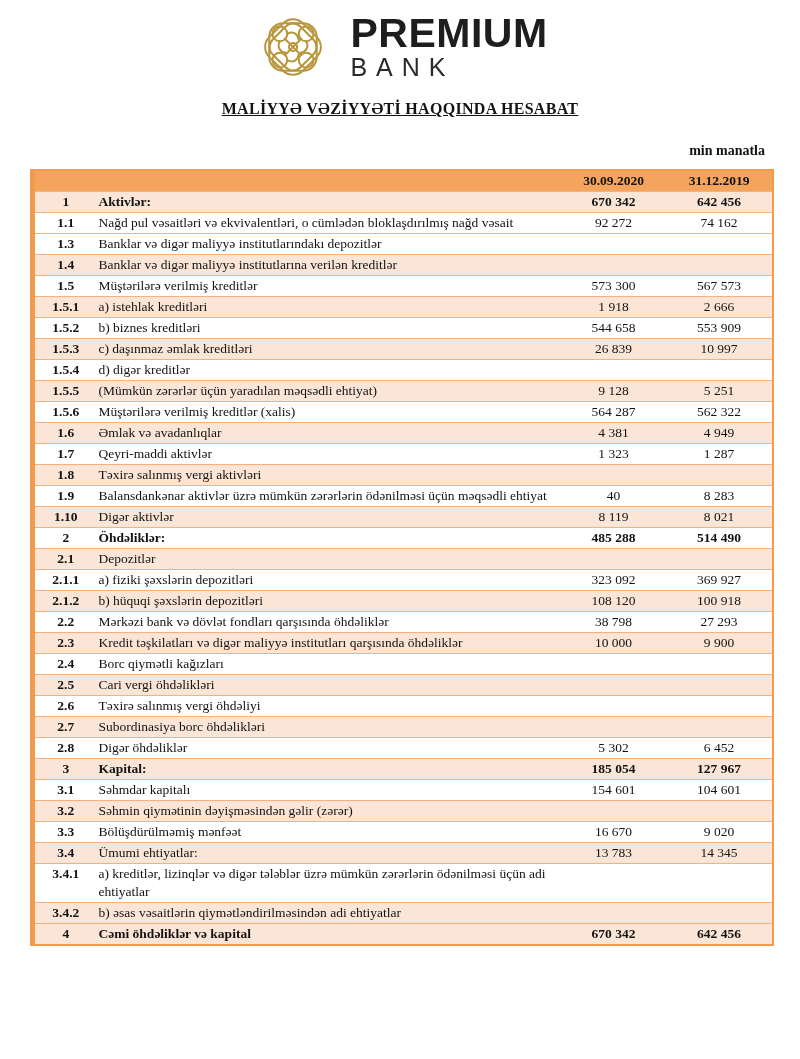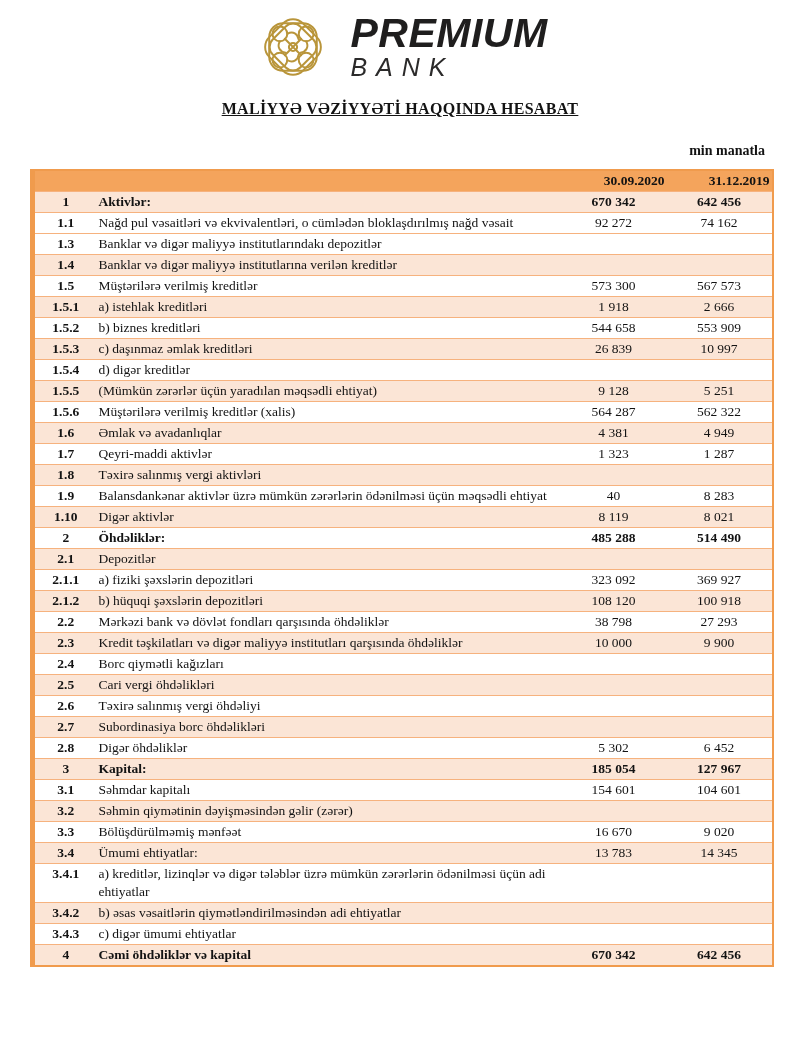--- a/index.html
+++ b/index.html
@@ -11,21 +11,21 @@
     color: #131313;
   }
   .page { position: relative; width: 800px; height: 1059px; }
 
   
   .logo-row {
     display: flex; justify-content: center; align-items: center;
     gap: 16px; padding-top: 4px; height: 86px;
   }
   .emblem { color: var(--gold, #b9953a); width: 82px; height: 82px; flex: 0 0 auto; }
-  .brand { display: flex; flex-direction: column; justify-content: center; font-style: italic; }
+  .brand { display: flex; flex-direction: column; justify-content: center; }
   .brand-name {
     font-family: "Liberation Sans", sans-serif;
     font-weight: bold; font-size: 41px; line-height: 0.95;
     letter-spacing: 0.5px; color: #1f1e1e;
   }
   .brand-sub {
     font-family: "Liberation Sans", sans-serif;
     font-size: 25px; line-height: 1.05; letter-spacing: 9px;
     color: #2b2a2a; margin-top: 1px;
   }
@@ -57,21 +57,21 @@
     border-bottom: 1.5px solid var(--border, #f6b27e);
     padding: 1px 2px;
     line-height: 18px;
     vertical-align: top;
     overflow: hidden;
   }
   table.fin { border: 2px solid var(--edge, #f09b4d); border-left-width: 5px; }
 
   thead th {
     background: var(--header-bg, #f4a45c);
-    font-weight: bold; text-align: right;
+    font-weight: bold; text-align: center;
     padding-top: 2px; padding-bottom: 2px;
   }
   tr.stripe td { background: var(--stripe, #fbe5d6); }
   tr.plain  td { background: #ffffff; }
   tr.bold   td { font-weight: bold; }
 
   td.c-num { text-align: center; font-weight: bold; }
   td.c-label { text-align: left; padding-left: 9px; padding-right: 3px; }
   td.c-val { text-align: center; }
 </style>
@@ -320,26 +320,20 @@
           <td class="c-label">a) kreditlər, lizinqlər və digər tələblər üzrə mümkün zərərlərin ödənilməsi üçün adi ehtiyatlar</td>
           <td class="c-val"></td>
           <td class="c-val"></td>
         </tr>
         <tr class="stripe">
           <td class="c-num">3.4.2</td>
           <td class="c-label">b) əsas vəsaitlərin qiymətləndirilməsindən adi ehtiyatlar</td>
           <td class="c-val"></td>
           <td class="c-val"></td>
         </tr>
-        <tr class="plain">
-          <td class="c-num">3.4.3</td>
-          <td class="c-label">c) digər ümumi ehtiyatlar</td>
-          <td class="c-val"></td>
-          <td class="c-val"></td>
-        </tr>
         <tr class="stripe bold">
           <td class="c-num">4</td>
           <td class="c-label">Cəmi öhdəliklər və kapital</td>
           <td class="c-val">670 342</td>
           <td class="c-val">642 456</td>
         </tr>
       </tbody>
   </table>
 
 </div>

